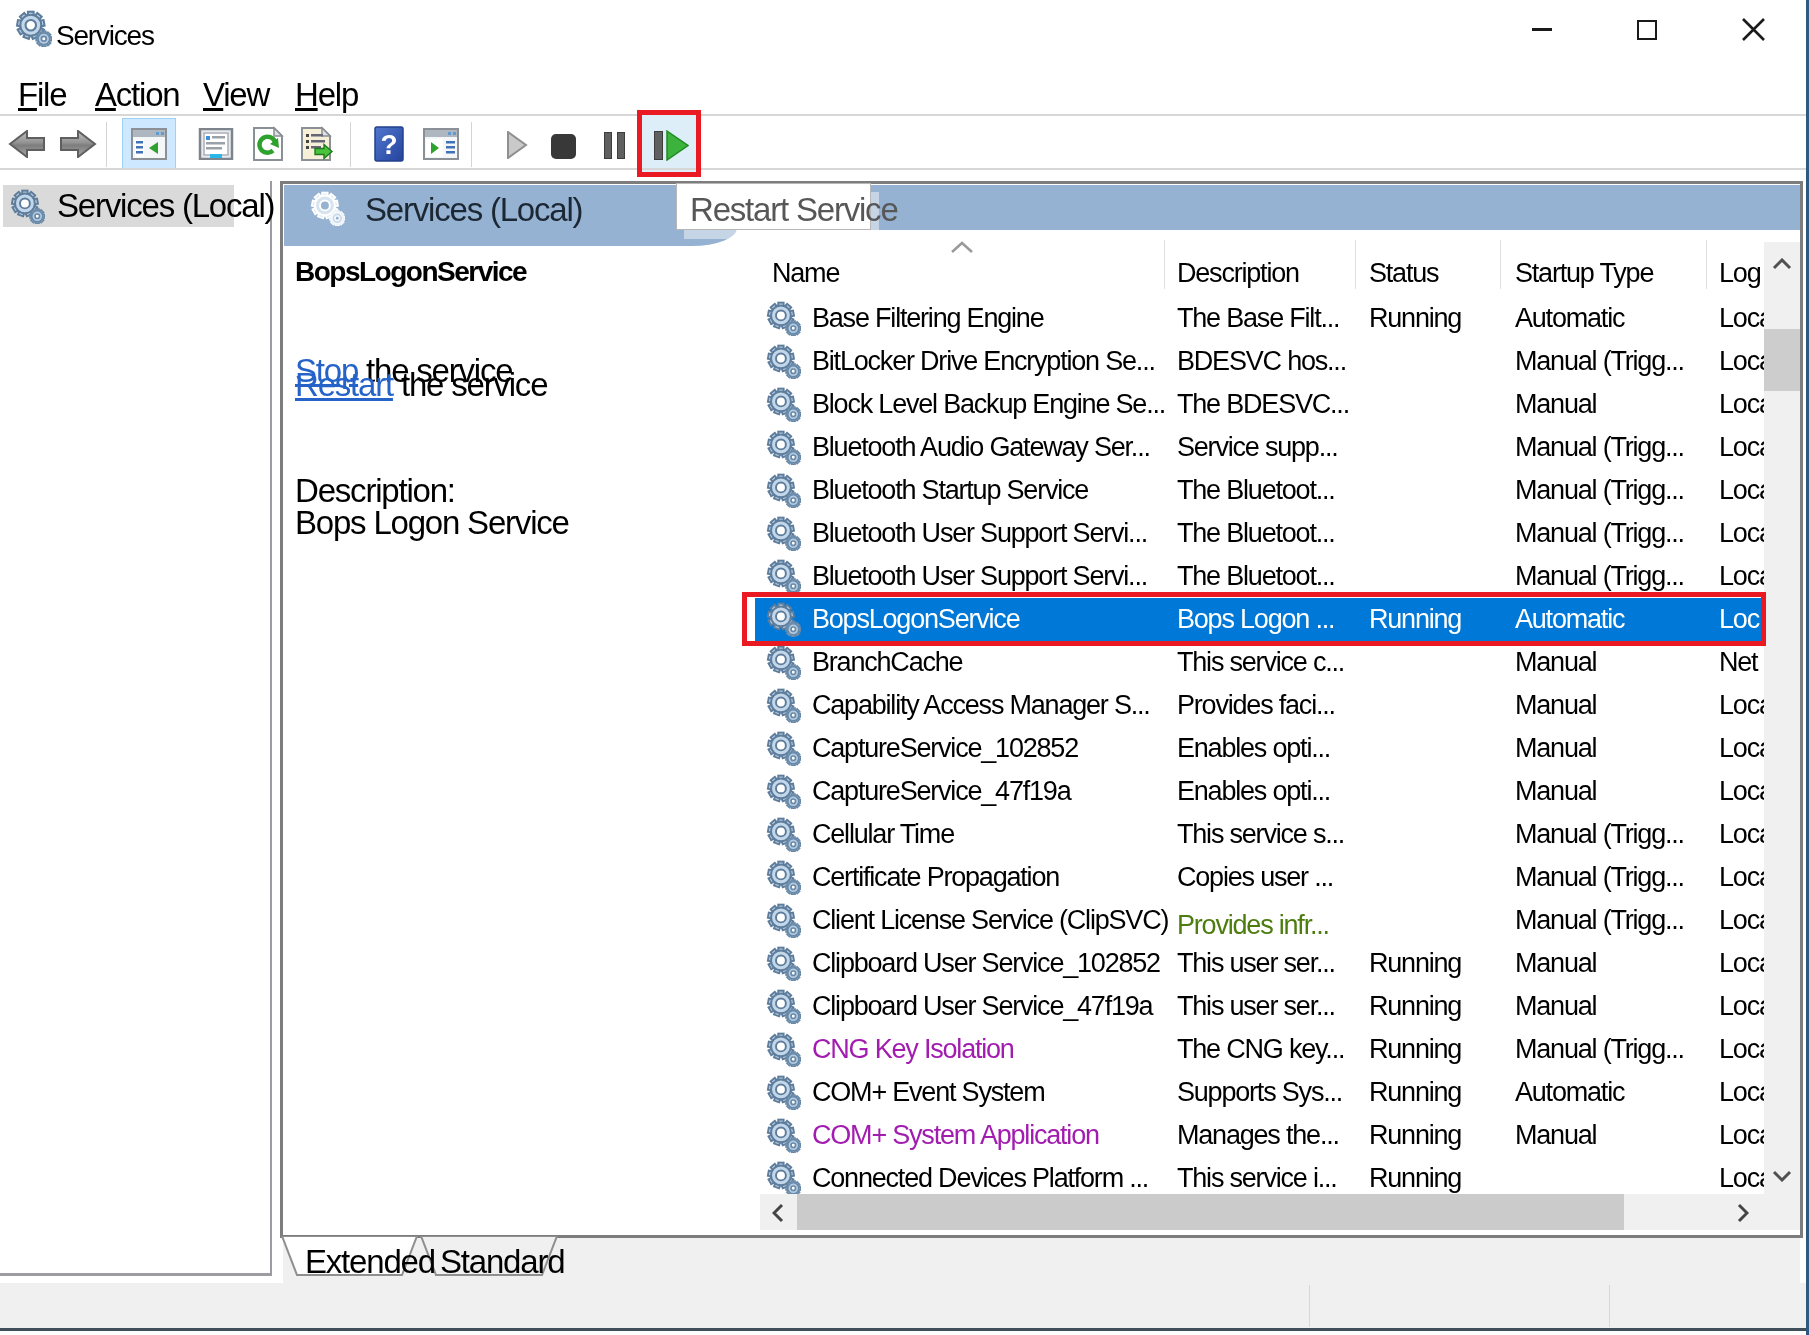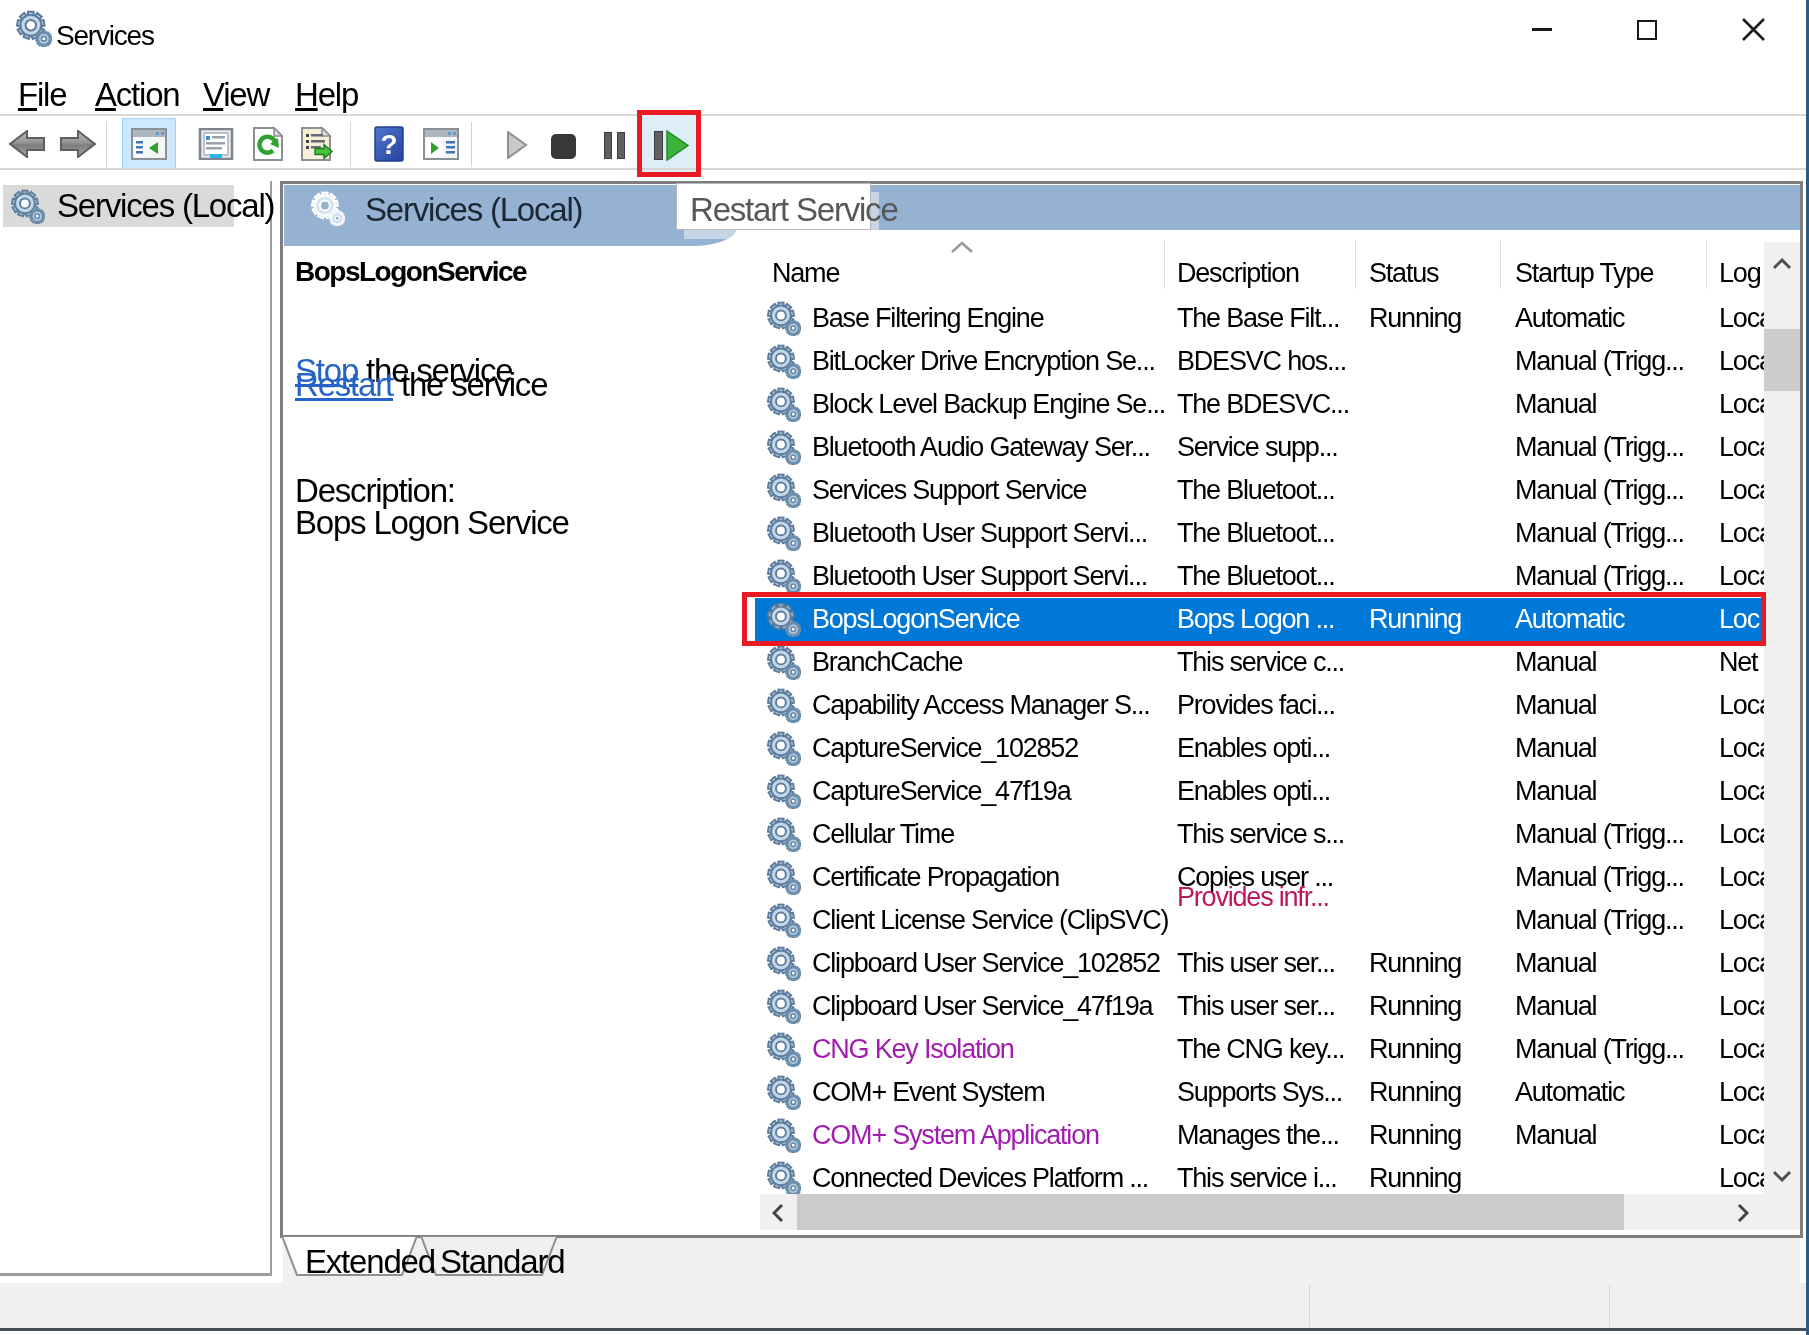--- a/index.html
+++ b/index.html
@@ -356,21 +356,21 @@
     <rect x="24.8" y="19.5" width="3.4" height="4.6" fill="#b4cce2" stroke="#6889a8" stroke-width="1.6" transform="rotate(45 26.5 26.5)"></rect>
     <rect x="24.8" y="19.5" width="3.4" height="4.6" fill="#b4cce2" stroke="#6889a8" stroke-width="1.6" transform="rotate(90 26.5 26.5)"></rect>
     <rect x="24.8" y="19.5" width="3.4" height="4.6" fill="#b4cce2" stroke="#6889a8" stroke-width="1.6" transform="rotate(135 26.5 26.5)"></rect>
     <rect x="24.8" y="19.5" width="3.4" height="4.6" fill="#b4cce2" stroke="#6889a8" stroke-width="1.6" transform="rotate(180 26.5 26.5)"></rect>
     <rect x="24.8" y="19.5" width="3.4" height="4.6" fill="#b4cce2" stroke="#6889a8" stroke-width="1.6" transform="rotate(225 26.5 26.5)"></rect>
     <rect x="24.8" y="19.5" width="3.4" height="4.6" fill="#b4cce2" stroke="#6889a8" stroke-width="1.6" transform="rotate(270 26.5 26.5)"></rect>
     <rect x="24.8" y="19.5" width="3.4" height="4.6" fill="#b4cce2" stroke="#6889a8" stroke-width="1.6" transform="rotate(315 26.5 26.5)"></rect>
     <circle cx="26.5" cy="26.5" r="5.4" fill="#b4cce2" stroke="#6889a8" stroke-width="1.6"></circle>
     <circle cx="26.5" cy="26.5" r="2.2" fill="#ffffff" stroke="#6889a8" stroke-width="1.6"></circle>
   </svg>
-<div class="abs rtx" style="left:812px;top:468.5px;height:43px;line-height:43px;color:#000000">Services Support Service</div>
+<div class="abs rtx" style="left:812px;top:468.5px;height:43px;line-height:43px;color:#000000">Bluetooth Startup Service</div>
 <div class="abs rtx" style="left:1177px;top:468.5px;height:43px;line-height:43px;color:#000000">The Bluetoot...</div>
 <div class="abs rtx" style="left:1515px;top:468.5px;height:43px;line-height:43px;color:#000000">Manual (Trigg...</div>
 <div class="abs rtx" style="left:1719px;top:468.5px;height:43px;line-height:43px;color:#000000;width:45px;overflow:hidden">Loca</div>
 <svg style="position:absolute;left:766px;top:515.5px;opacity:1.0" width="35" height="35" viewBox="0 0 34 34">
     <rect x="11.9" y="1.6" width="5.2" height="5.8" fill="#c2d7ea" stroke="#5e7d9c" stroke-width="1.9" transform="rotate(0 14.5 14.0)"></rect>
     <rect x="11.9" y="1.6" width="5.2" height="5.8" fill="#c2d7ea" stroke="#5e7d9c" stroke-width="1.9" transform="rotate(40 14.5 14.0)"></rect>
     <rect x="11.9" y="1.6" width="5.2" height="5.8" fill="#c2d7ea" stroke="#5e7d9c" stroke-width="1.9" transform="rotate(80 14.5 14.0)"></rect>
     <rect x="11.9" y="1.6" width="5.2" height="5.8" fill="#c2d7ea" stroke="#5e7d9c" stroke-width="1.9" transform="rotate(120 14.5 14.0)"></rect>
     <rect x="11.9" y="1.6" width="5.2" height="5.8" fill="#c2d7ea" stroke="#5e7d9c" stroke-width="1.9" transform="rotate(160 14.5 14.0)"></rect>
     <rect x="11.9" y="1.6" width="5.2" height="5.8" fill="#c2d7ea" stroke="#5e7d9c" stroke-width="1.9" transform="rotate(200 14.5 14.0)"></rect>
@@ -629,21 +629,21 @@
     <rect x="24.8" y="19.5" width="3.4" height="4.6" fill="#b4cce2" stroke="#6889a8" stroke-width="1.6" transform="rotate(90 26.5 26.5)"></rect>
     <rect x="24.8" y="19.5" width="3.4" height="4.6" fill="#b4cce2" stroke="#6889a8" stroke-width="1.6" transform="rotate(135 26.5 26.5)"></rect>
     <rect x="24.8" y="19.5" width="3.4" height="4.6" fill="#b4cce2" stroke="#6889a8" stroke-width="1.6" transform="rotate(180 26.5 26.5)"></rect>
     <rect x="24.8" y="19.5" width="3.4" height="4.6" fill="#b4cce2" stroke="#6889a8" stroke-width="1.6" transform="rotate(225 26.5 26.5)"></rect>
     <rect x="24.8" y="19.5" width="3.4" height="4.6" fill="#b4cce2" stroke="#6889a8" stroke-width="1.6" transform="rotate(270 26.5 26.5)"></rect>
     <rect x="24.8" y="19.5" width="3.4" height="4.6" fill="#b4cce2" stroke="#6889a8" stroke-width="1.6" transform="rotate(315 26.5 26.5)"></rect>
     <circle cx="26.5" cy="26.5" r="5.4" fill="#b4cce2" stroke="#6889a8" stroke-width="1.6"></circle>
     <circle cx="26.5" cy="26.5" r="2.2" fill="#ffffff" stroke="#6889a8" stroke-width="1.6"></circle>
   </svg>
 <div class="abs rtx" style="left:812px;top:898.5px;height:43px;line-height:43px;color:#000000">Client License Service (ClipSVC)</div>
-<div class="abs rtx" style="left:1177px;top:876px;height:43px;line-height:43px;color:#be185d">Provides infr...</div>
+<div class="abs rtx" style="left:1177px;top:904px;height:43px;line-height:43px;color:#4d7c0f">Provides infr...</div>
 <div class="abs rtx" style="left:1515px;top:898.5px;height:43px;line-height:43px;color:#000000">Manual (Trigg...</div>
 <div class="abs rtx" style="left:1719px;top:898.5px;height:43px;line-height:43px;color:#000000;width:45px;overflow:hidden">Loca</div>
 <svg style="position:absolute;left:766px;top:945.5px;opacity:1.0" width="35" height="35" viewBox="0 0 34 34">
     <rect x="11.9" y="1.6" width="5.2" height="5.8" fill="#c2d7ea" stroke="#5e7d9c" stroke-width="1.9" transform="rotate(0 14.5 14.0)"></rect>
     <rect x="11.9" y="1.6" width="5.2" height="5.8" fill="#c2d7ea" stroke="#5e7d9c" stroke-width="1.9" transform="rotate(40 14.5 14.0)"></rect>
     <rect x="11.9" y="1.6" width="5.2" height="5.8" fill="#c2d7ea" stroke="#5e7d9c" stroke-width="1.9" transform="rotate(80 14.5 14.0)"></rect>
     <rect x="11.9" y="1.6" width="5.2" height="5.8" fill="#c2d7ea" stroke="#5e7d9c" stroke-width="1.9" transform="rotate(120 14.5 14.0)"></rect>
     <rect x="11.9" y="1.6" width="5.2" height="5.8" fill="#c2d7ea" stroke="#5e7d9c" stroke-width="1.9" transform="rotate(160 14.5 14.0)"></rect>
     <rect x="11.9" y="1.6" width="5.2" height="5.8" fill="#c2d7ea" stroke="#5e7d9c" stroke-width="1.9" transform="rotate(200 14.5 14.0)"></rect>
     <rect x="11.9" y="1.6" width="5.2" height="5.8" fill="#c2d7ea" stroke="#5e7d9c" stroke-width="1.9" transform="rotate(240 14.5 14.0)"></rect>

